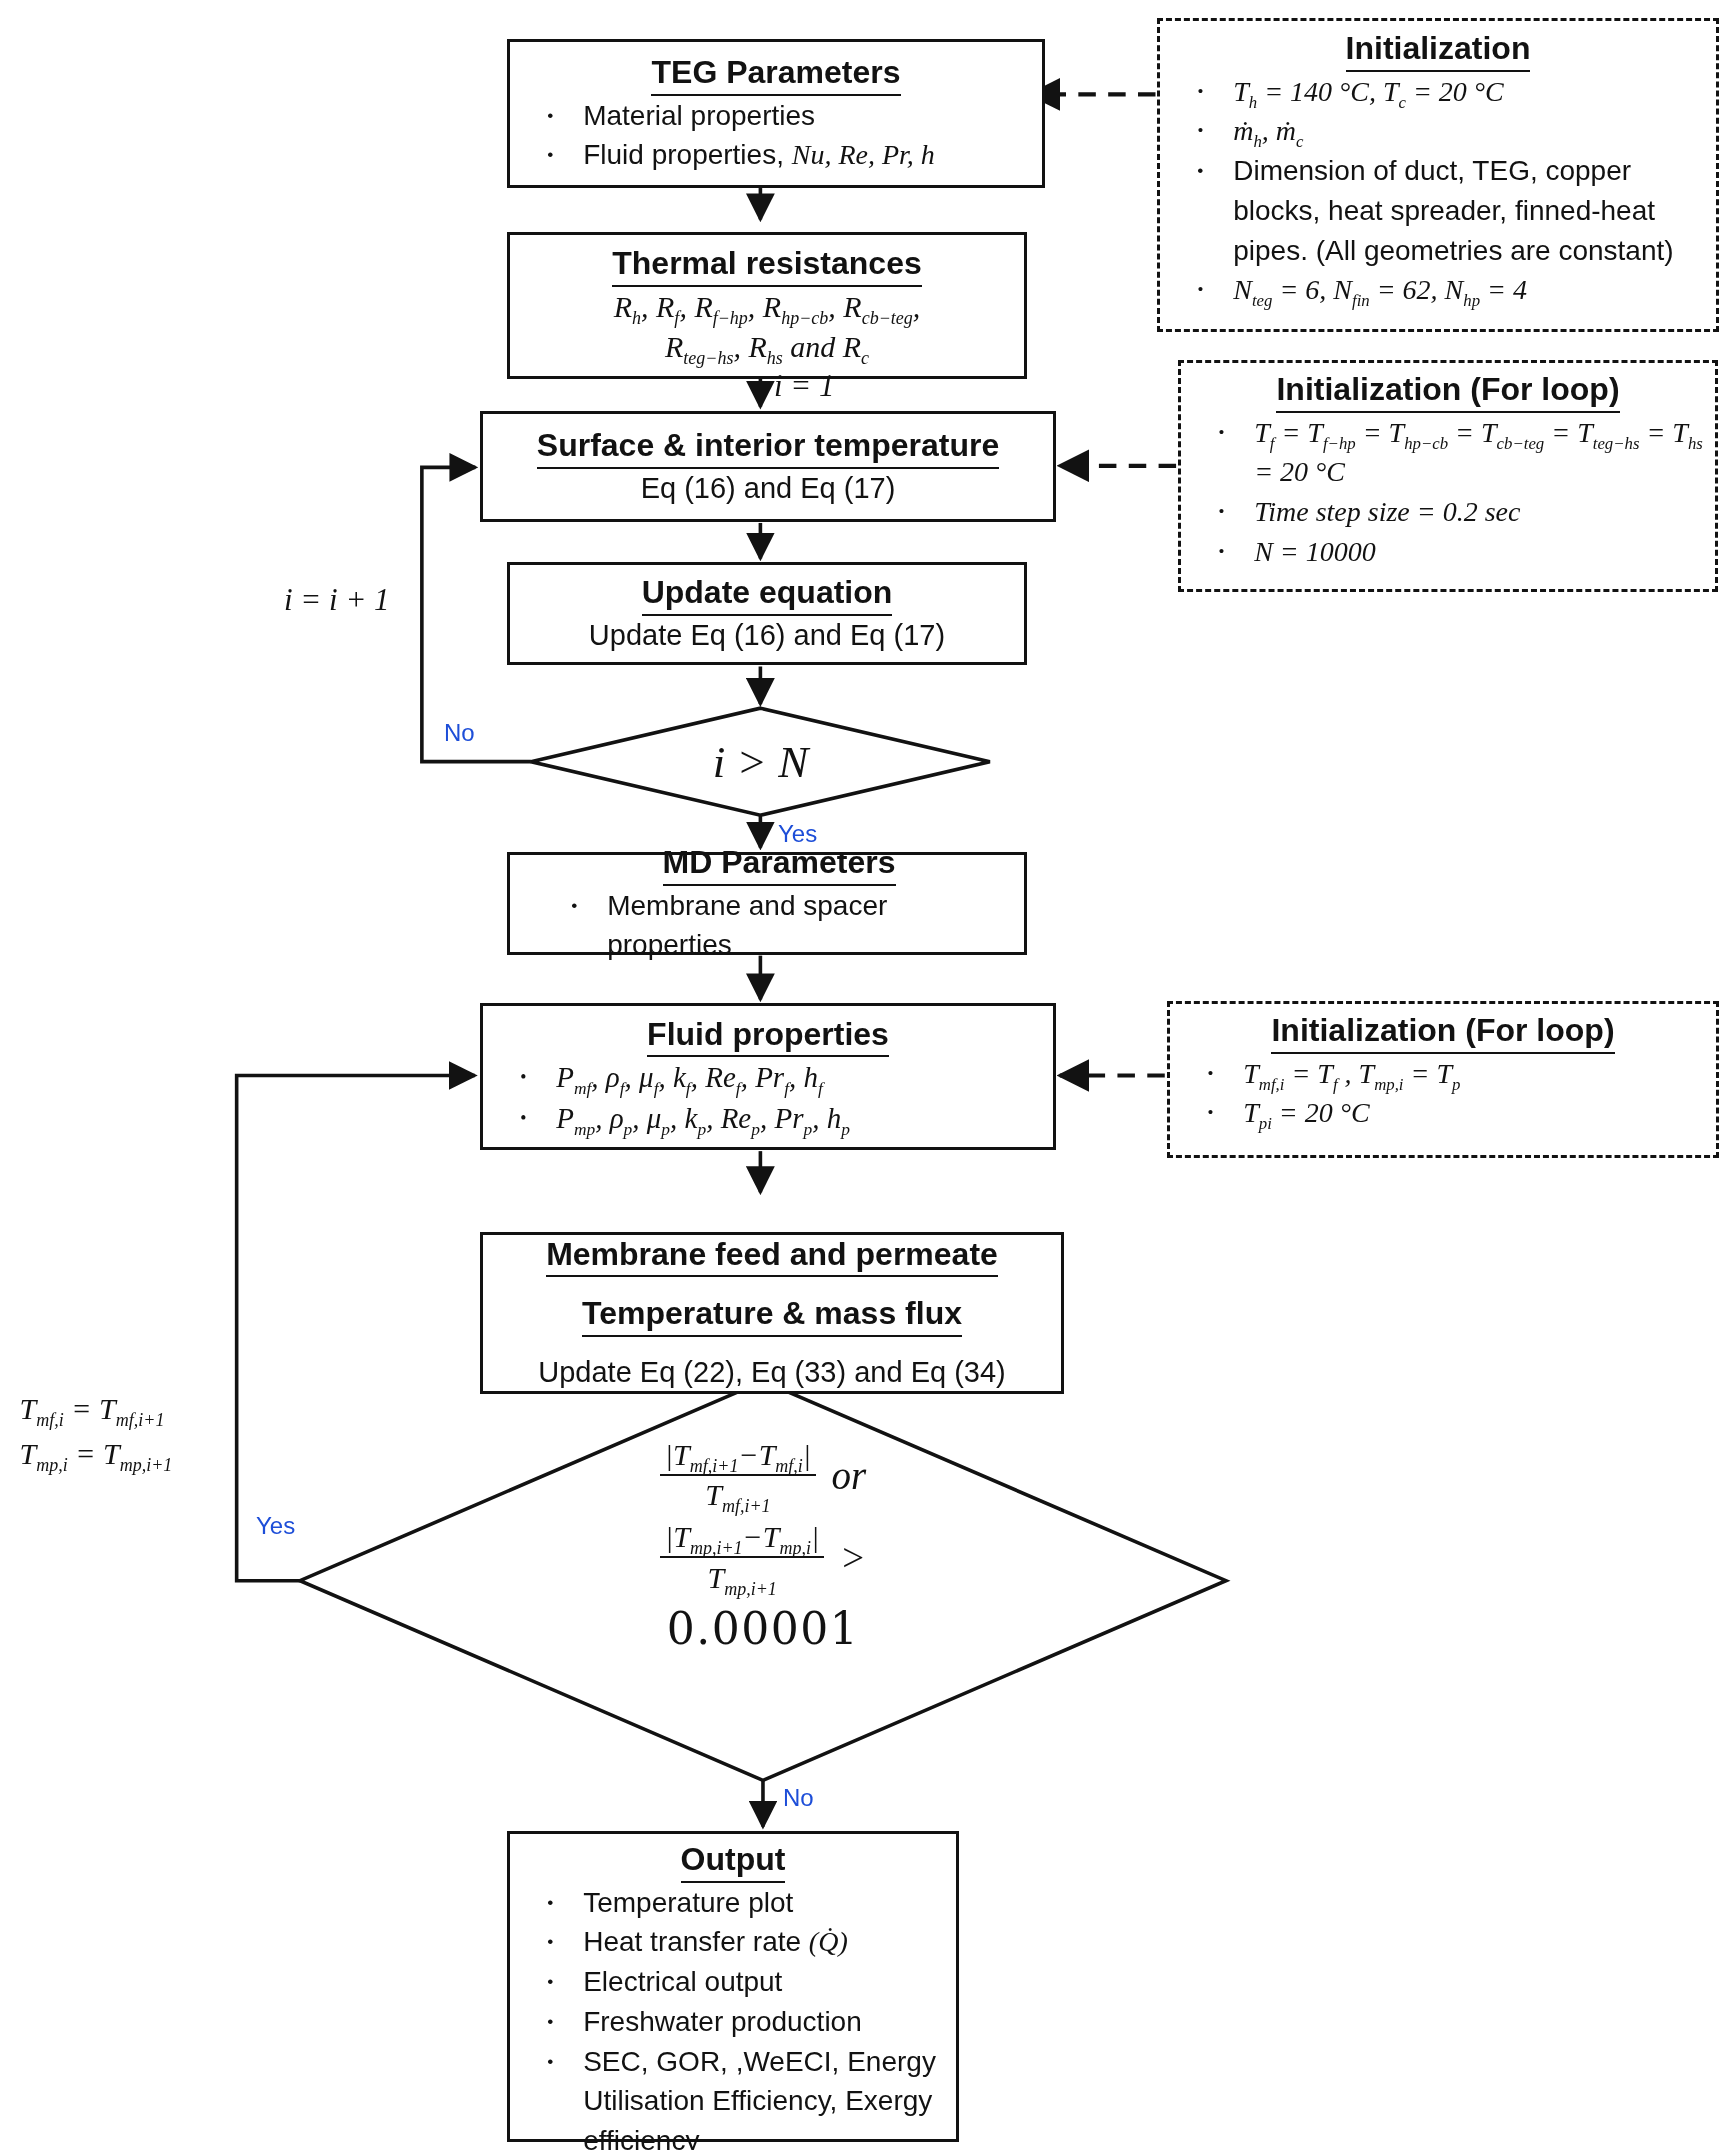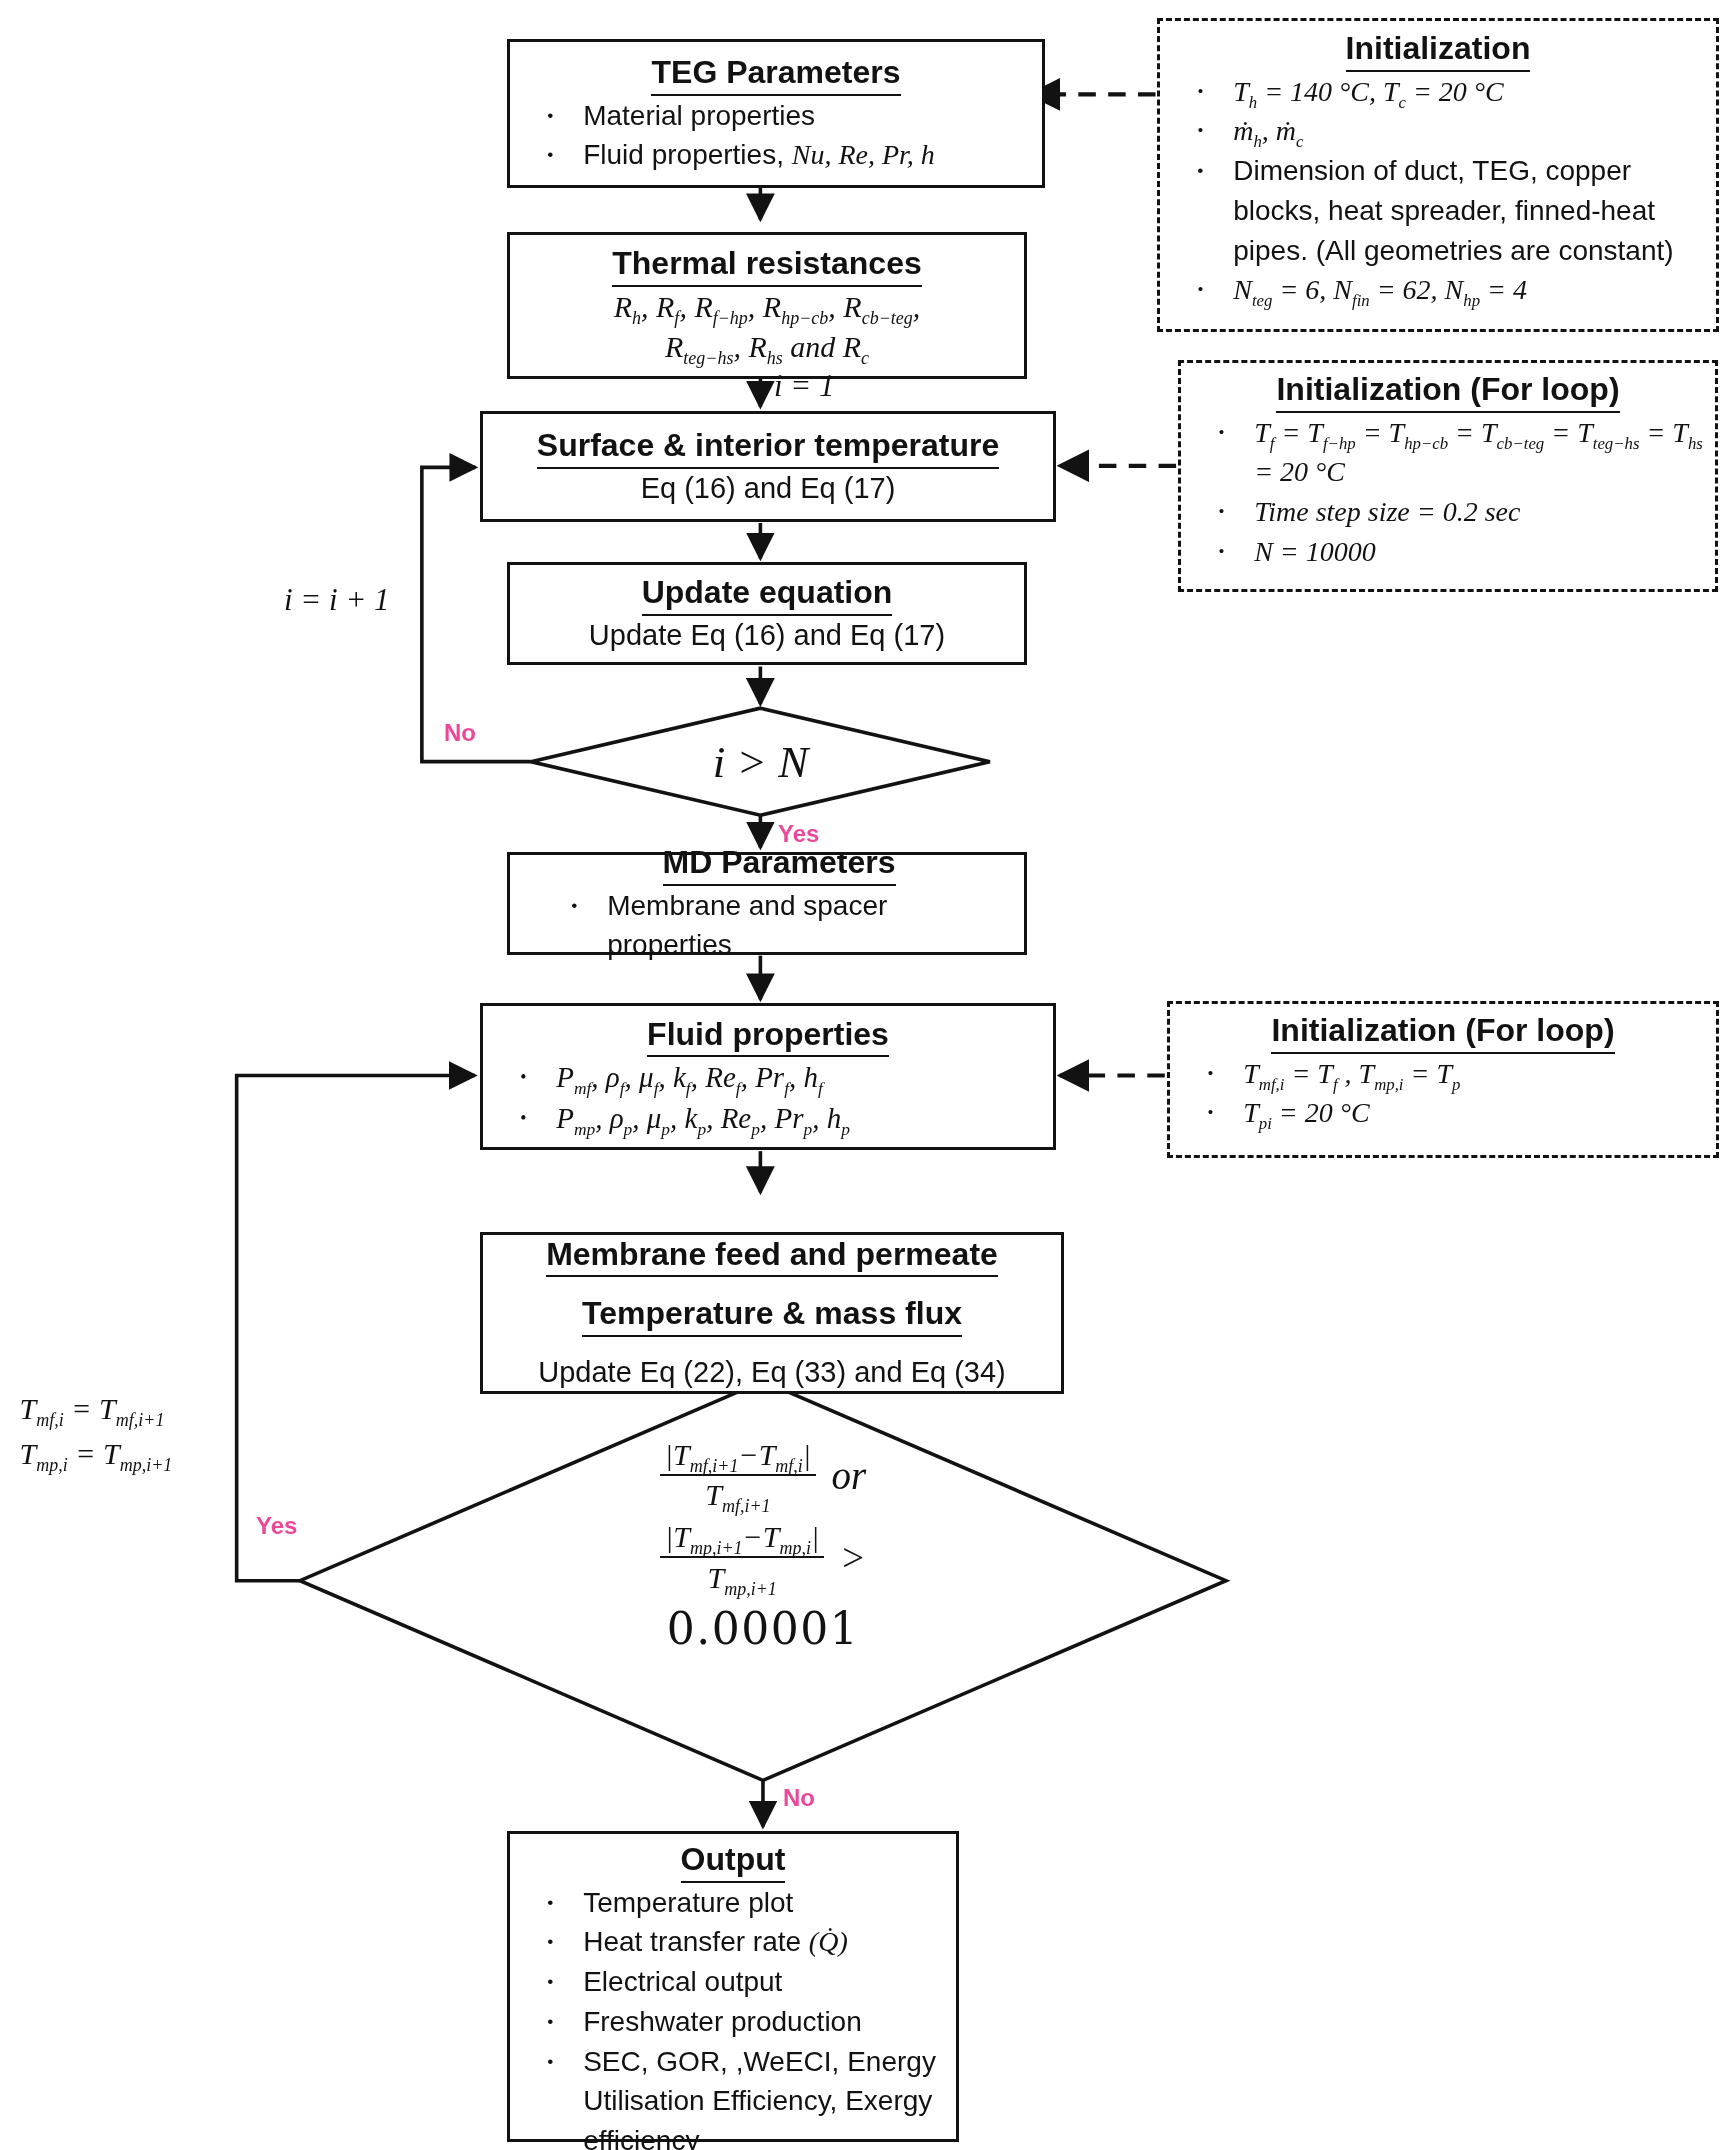--- a/index.html
+++ b/index.html
@@ -13,21 +13,21 @@
   .btitle{font-weight:bold;font-size:32px;line-height:1.25;}
   .btitle .u{border-bottom:2.6px solid #121212;padding-bottom:1.5px;display:inline-block;}
   .body-line{font-size:29px;line-height:1.35;}
   .math{font-family:"Liberation Serif","DejaVu Serif",serif;font-style:italic;}
   sub{font-size:0.6em;line-height:0;}
   .bullets{width:100%;display:flex;flex-direction:column;align-items:stretch;text-align:left;}
   .brow{display:flex;align-items:flex-start;font-size:28px;line-height:1.42;padding-left:7.2px;}
   .dot{width:66px;min-width:66px;text-align:center;font-size:0.62em;line-height:2.25;}
   .btxt{flex:1;padding-right:9.3px;}
   .lbl{position:absolute;white-space:nowrap;}
-  .yn{font-size:24px;color:#ec4899;font-weight:bold;}
+  .yn{font-size:24px;color:#1d4ed8;}
   .mlbl{font-family:"Liberation Serif","DejaVu Serif",serif;font-style:italic;font-size:31px;}
   .dlabel{position:absolute;display:flex;align-items:center;justify-content:center;text-align:center;}
   .d2col{position:absolute;display:flex;flex-direction:column;align-items:center;gap:8.2px;}
   .frow{display:flex;align-items:center;gap:15.4px;font-size:30px;}
   .frac{display:inline-flex;flex-direction:column;align-items:center;}
   .frac .num{border-bottom:2.6px solid #121212;padding:0 5.1px 2.1px 5.1px;}
   .frac .den{padding-top:2.1px;}
   .fside{font-size:39px;}
   .thr{font-family:"DejaVu Serif","Liberation Serif",serif;font-style:normal;font-size:44px;letter-spacing:1.5px;}
   .assign{line-height:1.5;font-size:30px;white-space:nowrap;}

